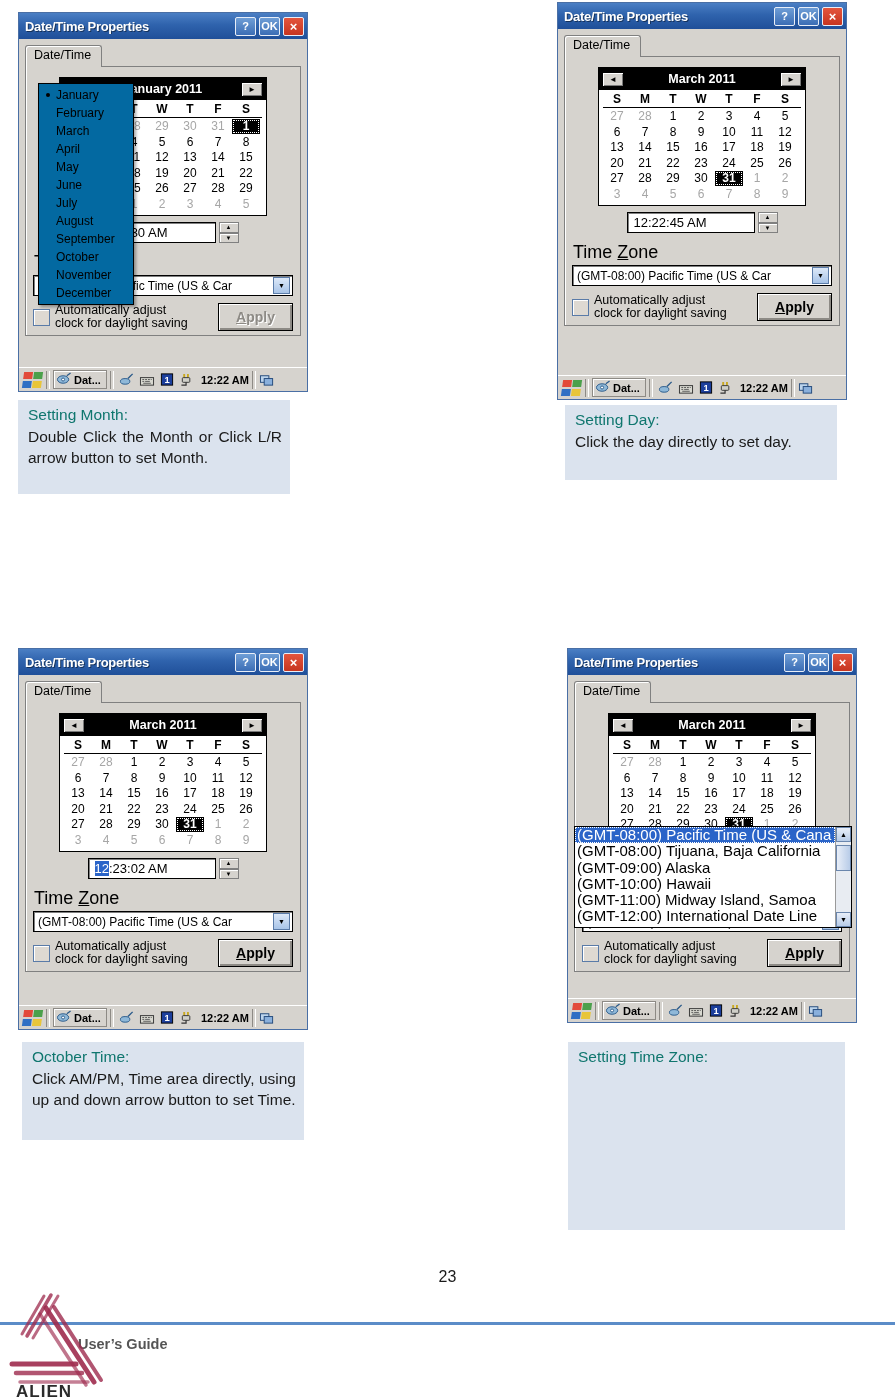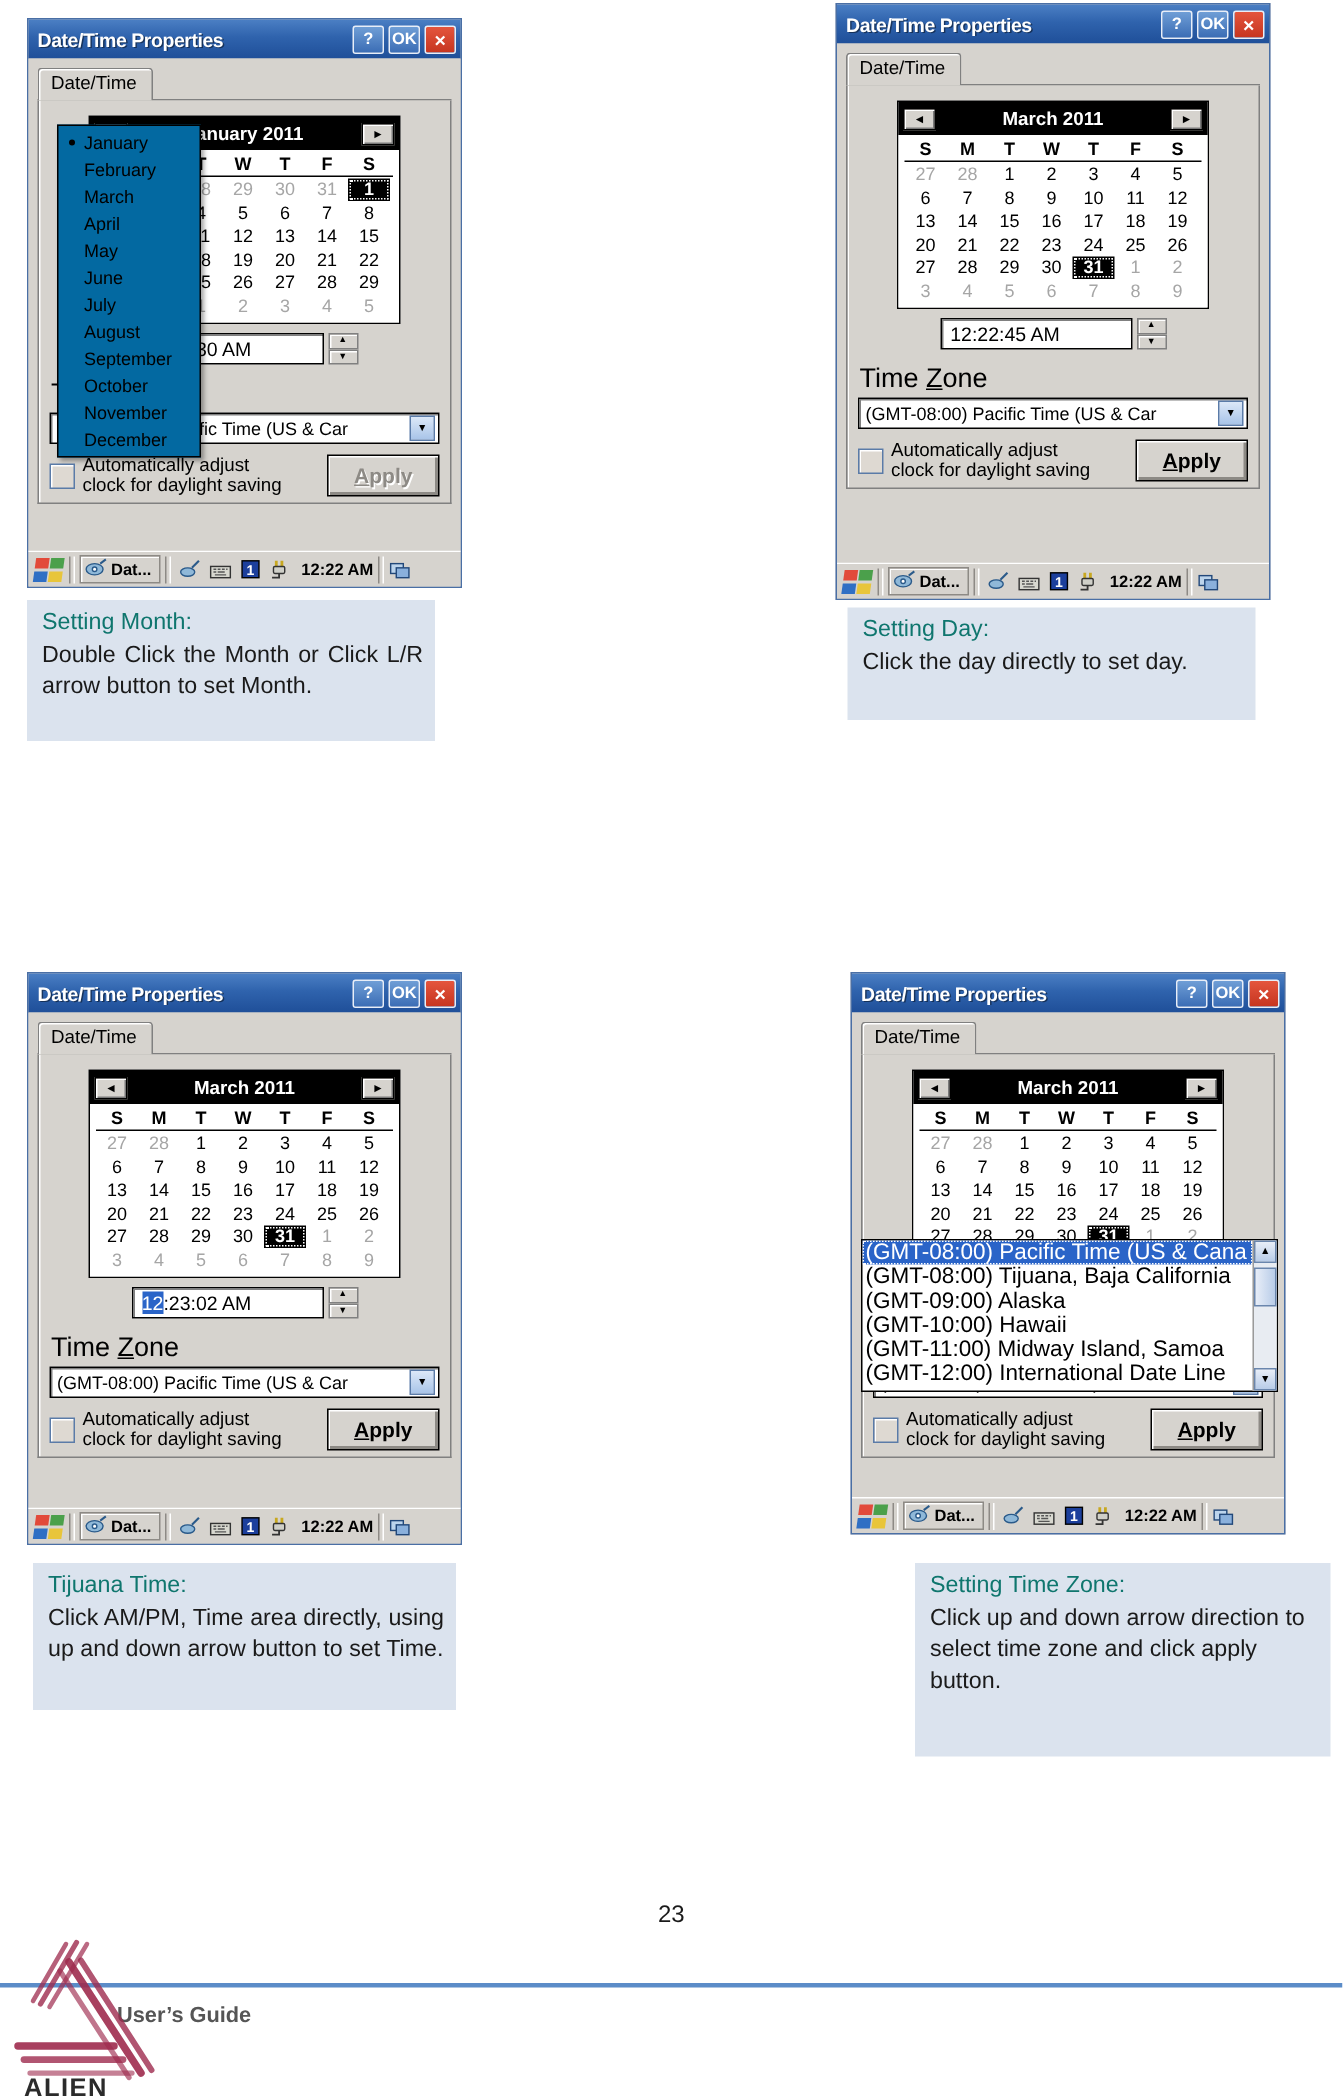--- a/index.html
+++ b/index.html
@@ -947,21 +947,21 @@
     </div>
     <div class="tb-sep"></div>
     <svg class="mini-ico" viewBox="0 0 16 16">
         <rect x="1" y="4" width="9" height="7" fill="#bcd4ec" stroke="#22487a"></rect>
         <rect x="5" y="7" width="9" height="7" fill="#8ab0dc" stroke="#22487a"></rect>
       </svg>
   </div>
 </div>
 
 <div class="caption" style="left:22px; top:1042px; width:282px; height:98px;">
-  <div class="cap-title">Tijuana Time:</div>
+  <div class="cap-title">October Time:</div>
   <div class="cap-body">Click AM/PM, Time area directly, using up and down arrow button to set Time.</div>
 </div>
 
 <div class="device" style="left:567px; top:648px; height:375px;">
   <div class="titlebar">
     <div class="title-text">Date/Time Properties</div>
     <div class="tb-btns">
       <div class="tb-btn">?</div>
       <div class="tb-btn">OK</div>
       <div class="tb-btn close">×</div>
@@ -1124,23 +1124,22 @@
       <span class="tray-time">12:22 AM</span>
     </div>
     <div class="tb-sep"></div>
     <svg class="mini-ico" viewBox="0 0 16 16">
         <rect x="1" y="4" width="9" height="7" fill="#bcd4ec" stroke="#22487a"></rect>
         <rect x="5" y="7" width="9" height="7" fill="#8ab0dc" stroke="#22487a"></rect>
       </svg>
   </div>
 </div>
 
-<div class="caption" style="left:568px; top:1042px; width:277px; height:129px;margin-left:42px;">
+<div class="caption" style="left:568px; top:1042px; width:277px; height:188px;">
   <div class="cap-title">Setting Time Zone:</div>
-  <div class="cap-body nojust">Click up and down arrow  direction to select time zone  and click apply button.</div>
 </div>
 
 <div class="page-num">23</div>
 <div class="footer-rule"></div>
 <div class="footer-label">User’s Guide</div>
 <div class="logo">
   <svg viewBox="0 0 108 111" width="108" height="111">
     <g stroke="#9e2b4e" fill="none" stroke-linecap="round">
       <path d="M42 8 L20 46" stroke-width="3" opacity=".75"></path>
       <path d="M49 7 L25 48" stroke-width="3.5" opacity=".8"></path>

